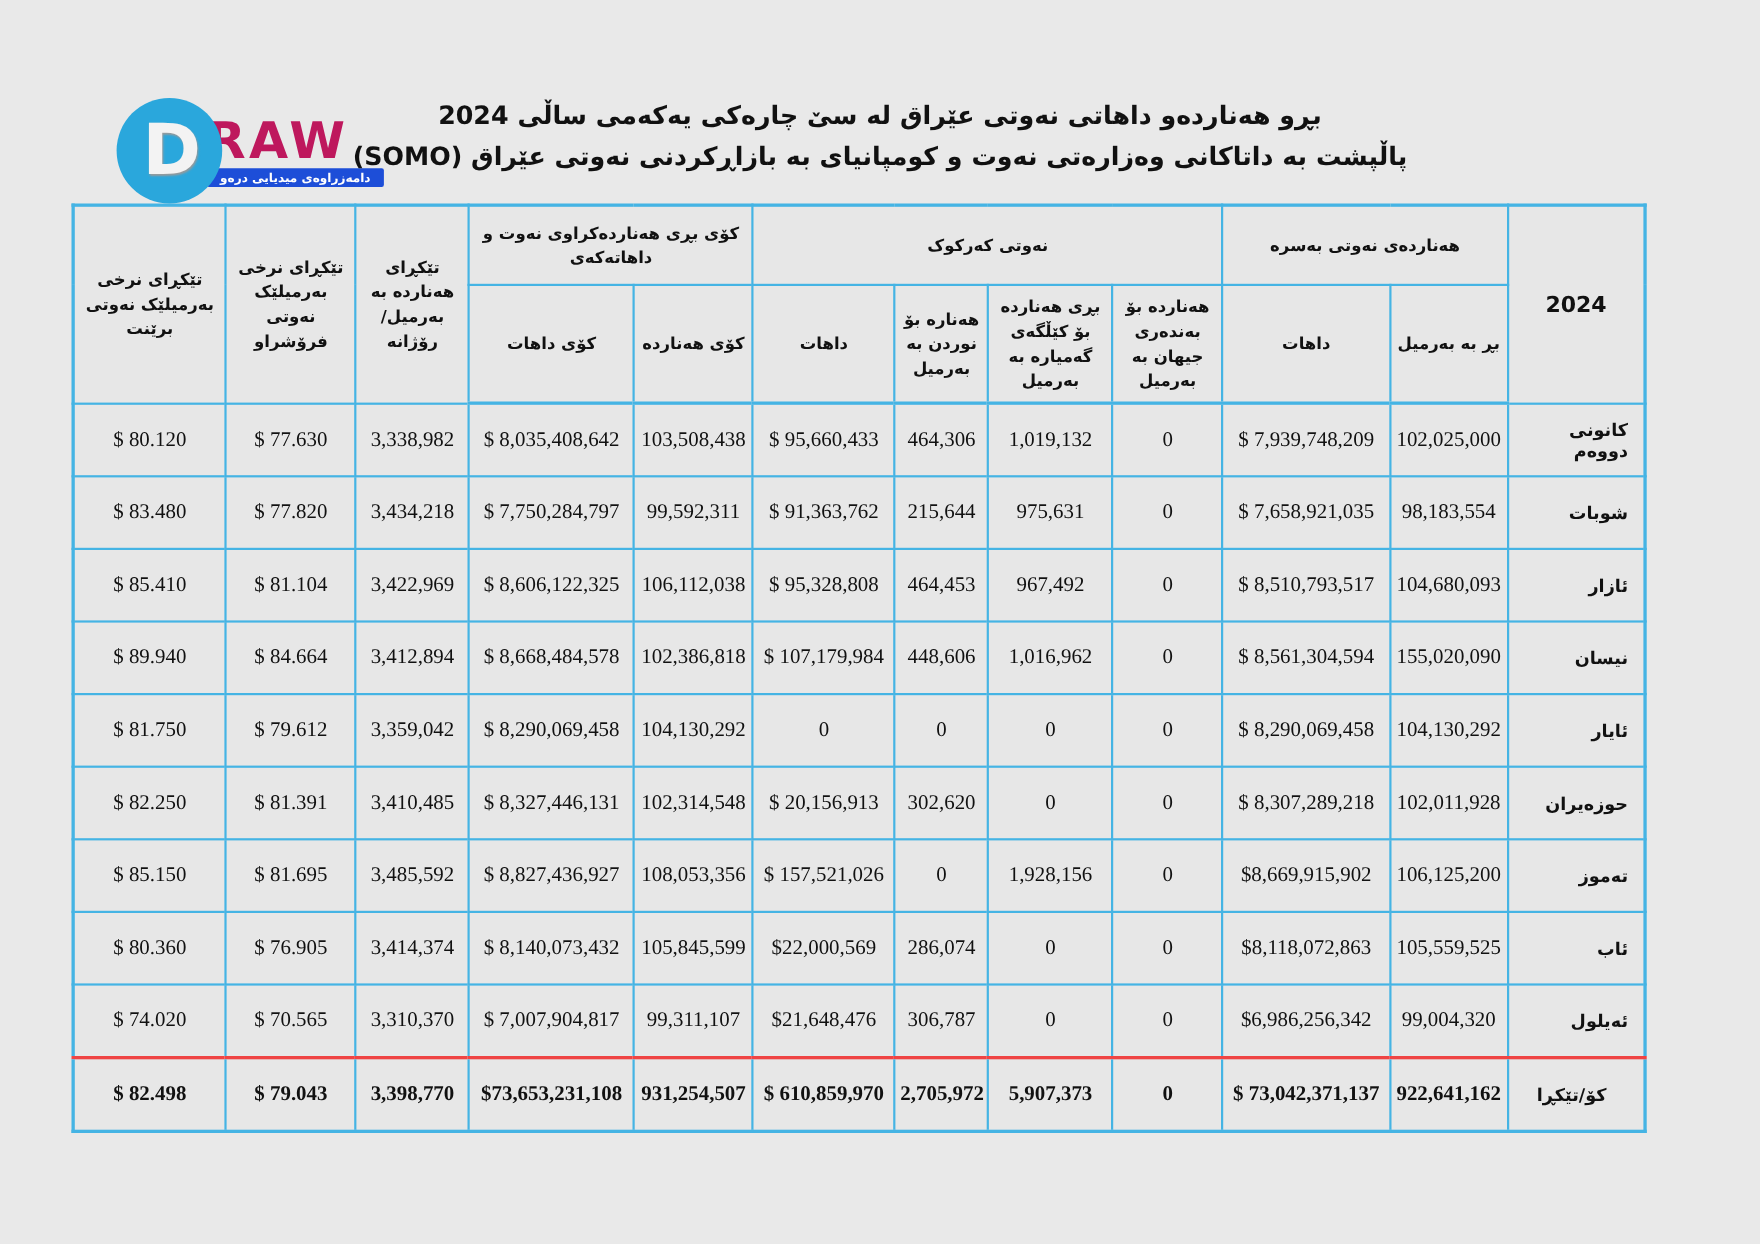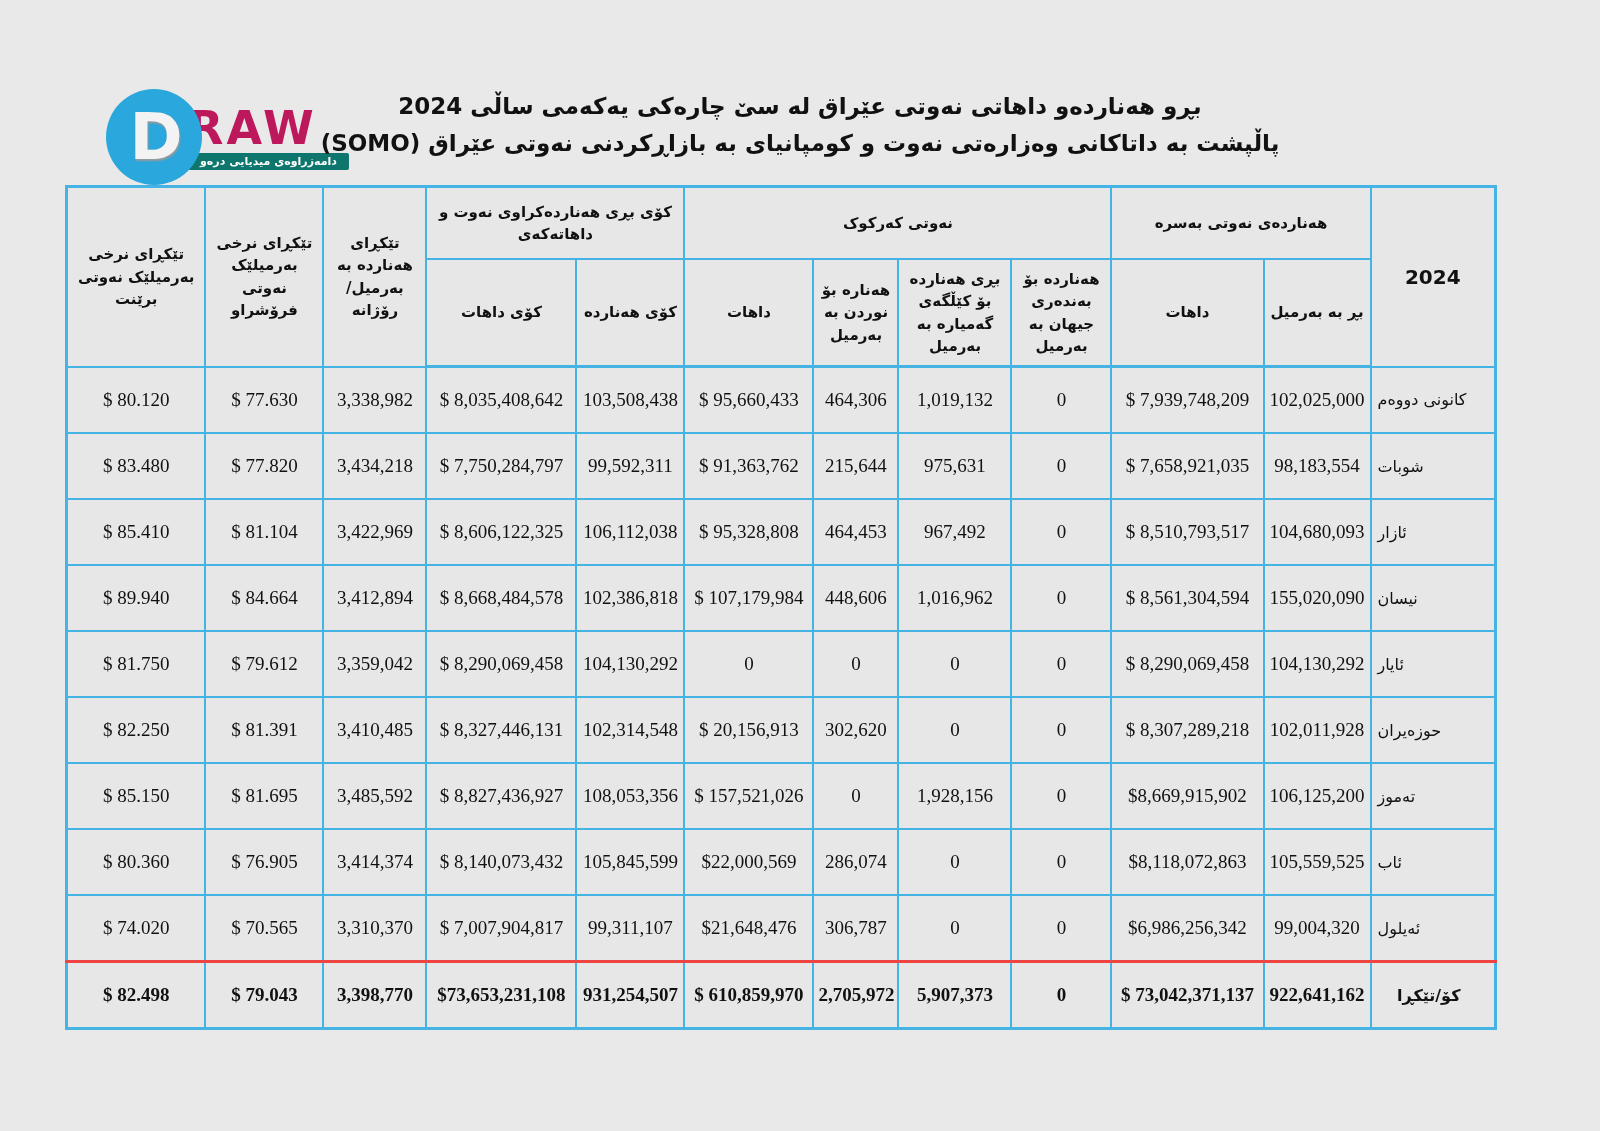--- a/index.html
+++ b/index.html
@@ -30,21 +30,21 @@
     transform:translateX(2px);
   }
   .logo-right{margin-left:-14px;display:flex;flex-direction:column;align-items:flex-start;}
   .logo-raw{
     font-family:"DejaVu Sans",sans-serif;
     font-weight:bold;font-size:46px;line-height:1;
     color:#be185d;letter-spacing:3px;
   }
   .logo-banner{
     margin-top:2px;
-    background:#0f766e;color:#fff;
+    background:#1d4ed8;color:#fff;
     font-size:11px;font-weight:bold;
     padding:2px 12px;border-radius:2px;
     direction:rtl;white-space:nowrap;
   }
   
   .title{
     position:absolute;top:88px;right:0;left:0;
     text-align:center;
     font-weight:bold;font-size:23px;line-height:37px;
     direction:rtl;
@@ -72,22 +72,22 @@
   }
   th.year{font-size:20px;}
   thead tr.hrow2 th{border-bottom:3px solid #45b4e4;}
   tbody td{height:60px;}
   td.num{
     direction:ltr;text-align:center;
     font-family:"Liberation Serif","DejaVu Serif",serif;
     font-size:19px;
   }
   td.month{
-    text-align:left;padding-left:6px;padding-right:14px;
-    font-size:16px;font-weight:normal;
+    text-align:right;padding-left:6px;padding-right:14px;
+    font-size:16px;font-weight:bold;
   }
   tr.total td{font-weight:bold;border-top:3px solid #ef4444;}
   tr.total td.month{text-align:center;}
 </style>
 </head>
 <body>
 
 <div class="logo">
   <div class="logo-circle">
     <span class="logo-d">D</span>

